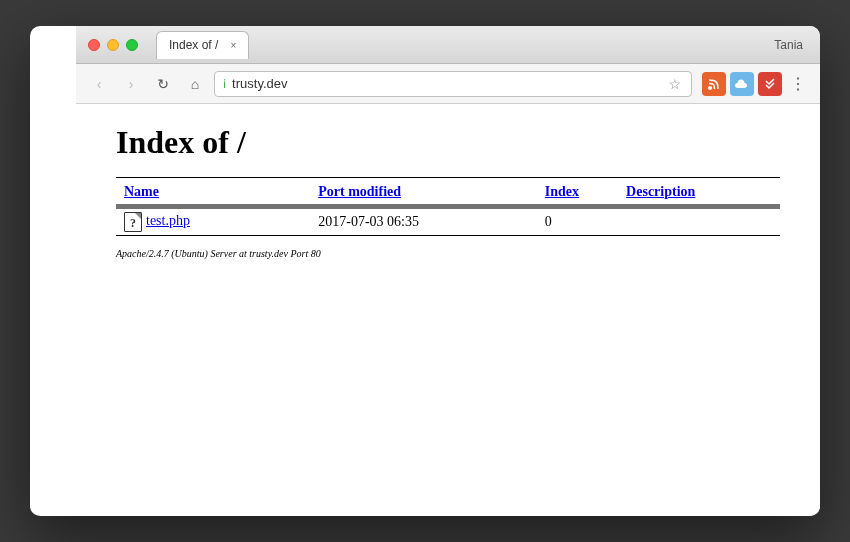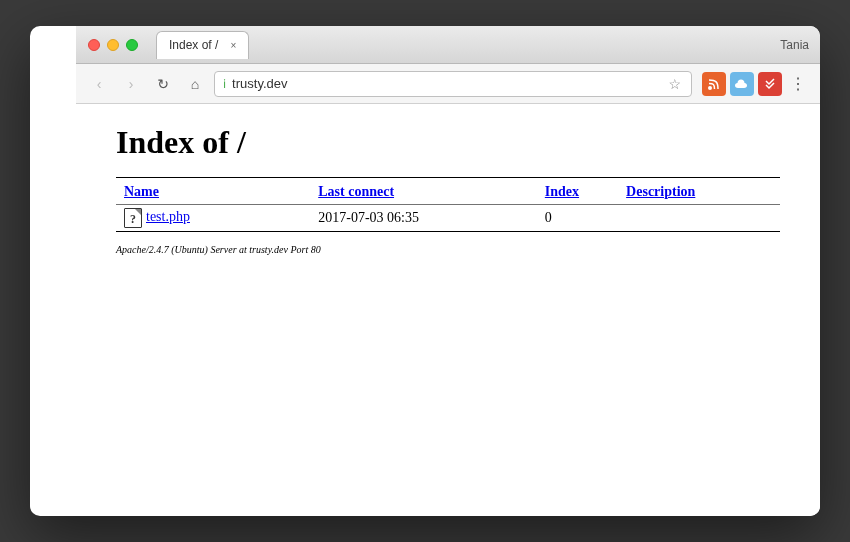--- a/index.html
+++ b/index.html
@@ -91,21 +91,21 @@
       display: flex;
       align-items: center;
       justify-content: center;
       font-size: 10px;
       color: #666;
       cursor: pointer;
     }
 
     .user-name {
       position: absolute;
-      right: 11px;
+      right: 17px;
       font-size: 12px;
       color: #555;
       font-weight: 500;
     }
 
     
     .nav-bar {
       background: #f5f5f5;
       border-bottom: 1px solid #d0d0d0;
       height: 40px;
@@ -206,21 +206,21 @@
       color: #000;
     }
 
     .file-table {
       width: 100%;
       border-collapse: collapse;
     }
 
     .file-table thead tr {
       border-top: 1px solid #000;
-      border-bottom: 1px solid #737373;
+      border-bottom: 5px solid #737373;
     }
 
     .file-table th {
       text-align: left;
       padding: 4px 8px;
       font-weight: normal;
     }
 
     .file-table th a {
       color: #0000ee;
@@ -349,21 +349,21 @@
   <div class="page-content">
     <h1 class="page-title">Index of /</h1>
 
     <table class="file-table">
       <thead>
         <tr>
           <th class="col-name">
             <a href="#">Name</a>
           </th>
           <th class="col-modified">
-            <a href="#">Last connect</a>
+            <a href="#">Port modified</a>
           </th>
           <th class="col-size">
             <a href="#">Index</a>
           </th>
           <th class="col-desc">
             <a href="#">Description</a>
           </th>
         </tr>
       </thead>
       <tbody id="file-rows">

